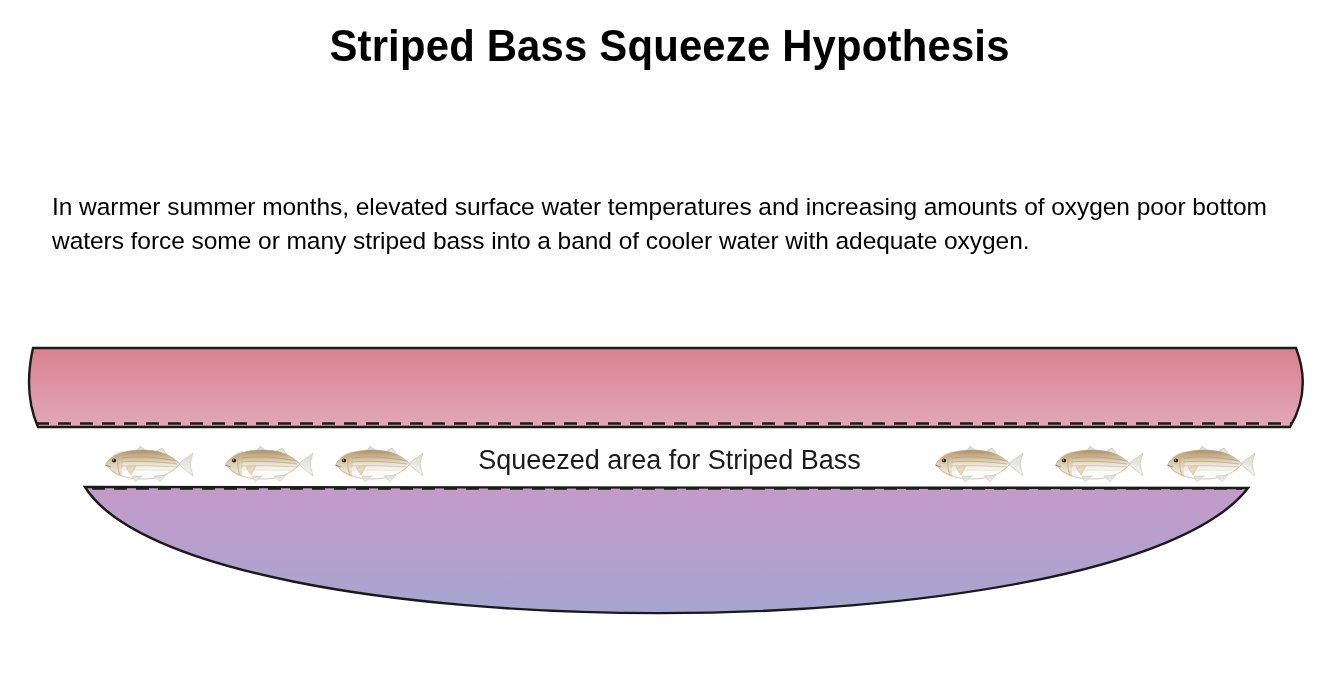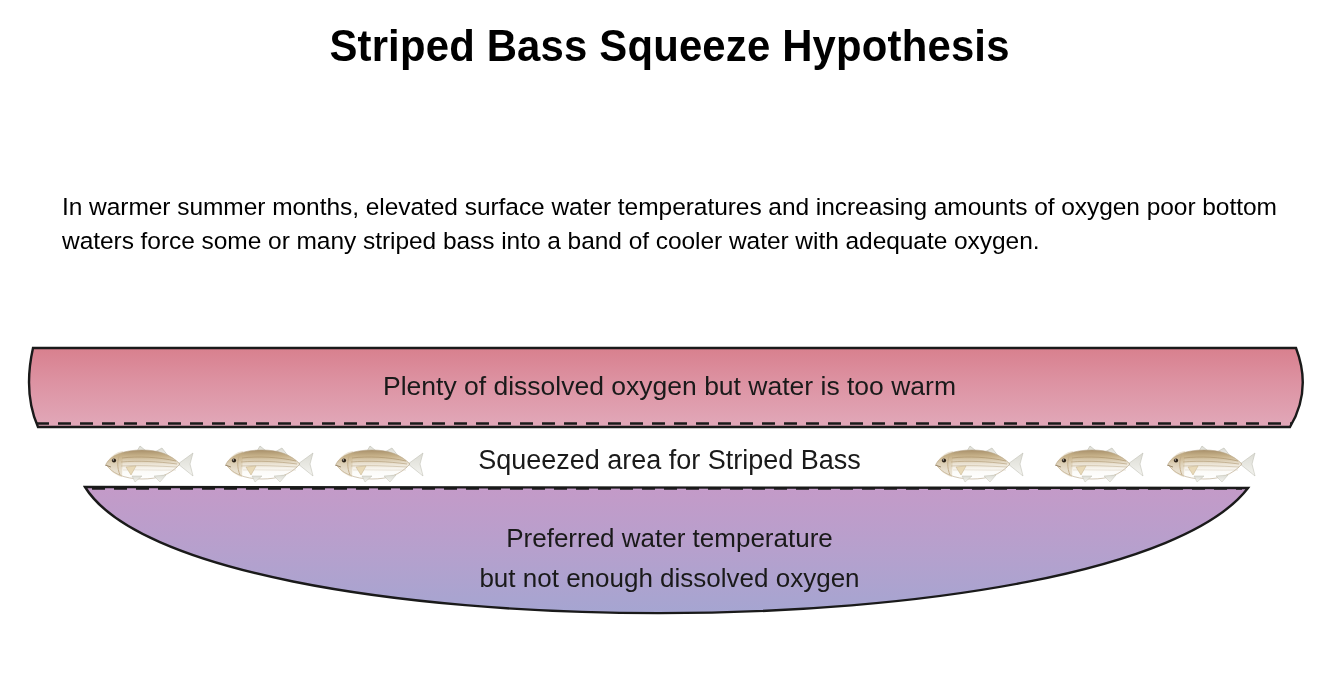--- a/index.html
+++ b/index.html
@@ -47,21 +47,20 @@
   #intro {
     position: absolute;
     left: 52px;
     top: 190px;
     width: 1240px;
     font-size: 24.5px;
     line-height: 33.5px;
     color: #000000;
     text-align: left;
     letter-spacing: -0.05px;
-    margin-left: 10px;
   }
 
   
   #diagram {
     position: absolute;
     left: 0;
     top: 330px;
     width: 1339px;
     height: 330px;
   }
@@ -140,28 +139,23 @@
 
       <line x1="36" y1="93.5" x2="1292" y2="93.5" stroke="#1a1a1a" stroke-width="2.6" stroke-dasharray="13 9"></line>
 
       <path d="M 85,157
                C 190,325 1120,325 1248,158
                Z" fill="url(#purpleGrad)" stroke="#1a1a1a" stroke-width="2.4"></path>
 
       <line x1="92" y1="158.5" x2="1242" y2="158.5" stroke="#1a1a1a" stroke-width="2.6" stroke-dasharray="13 9"></line>
     </svg>
 
-    <div id="label-warm" class="diagram-label">Plenty of dissolved oxygen but water is too warm</div>
 
     <div id="label-squeeze" class="diagram-label">Squeezed area for Striped Bass</div>
 
-    <div id="label-preferred" class="diagram-label">
-      <div>Preferred water temperature</div>
-      <div>but not enough dissolved oxygen</div>
-    </div>
 
   </div>
 
   <div class="fish" style="left:98px;">
   <svg viewBox="0 0 97 42" xmlns="http://www.w3.org/2000/svg">
     <defs>
       <linearGradient id="bodyG_0" x1="0" y1="0" x2="0" y2="1">
         <stop offset="0%" stop-color="#a8906a"></stop>
         <stop offset="22%" stop-color="#c9b48c"></stop>
         <stop offset="48%" stop-color="#ebe3d4"></stop>

